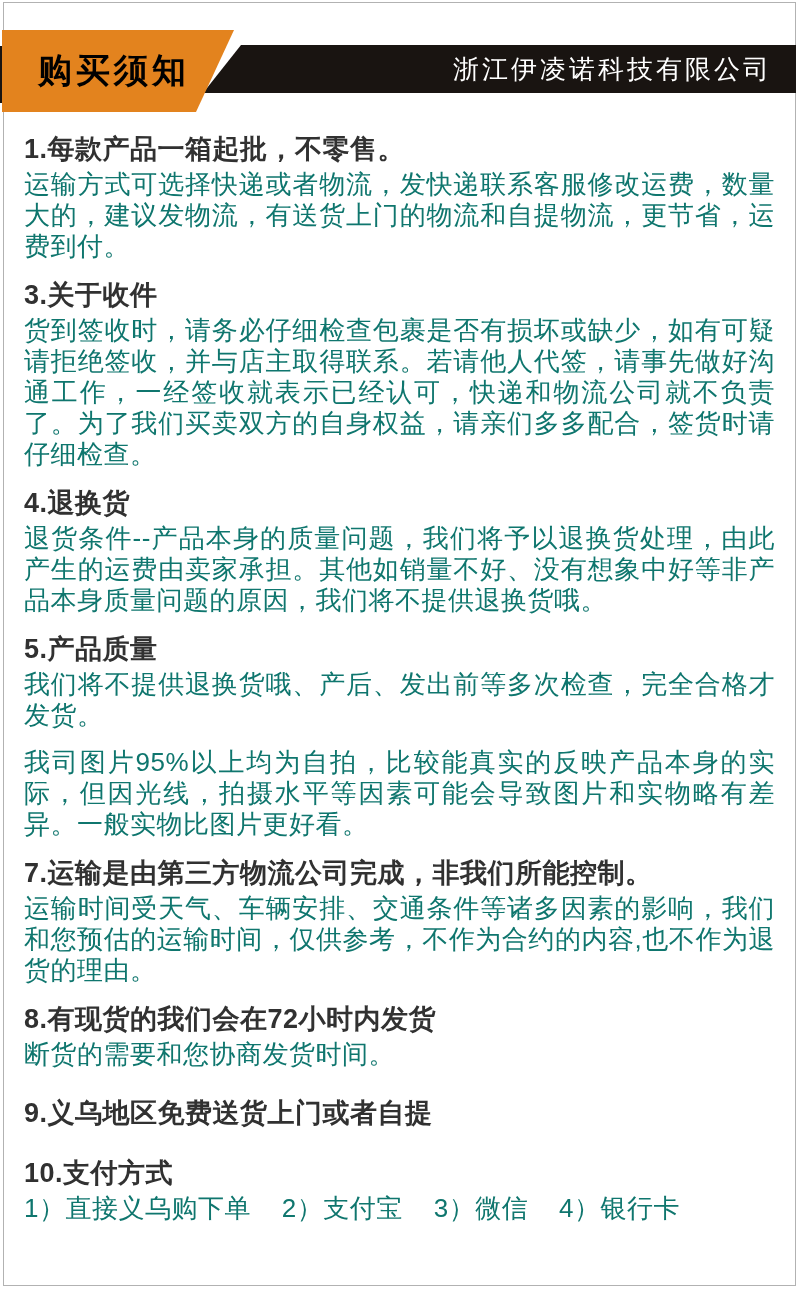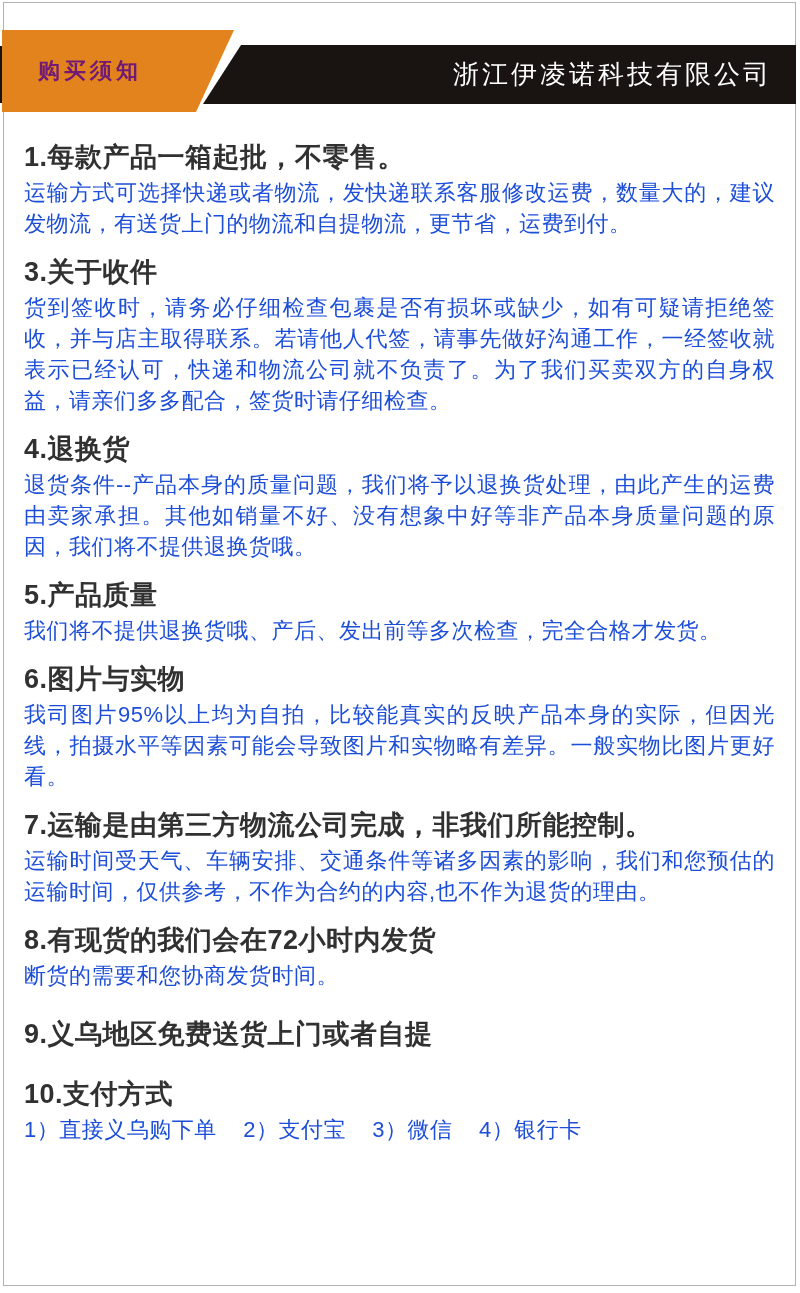--- a/index.html
+++ b/index.html
@@ -16,57 +16,57 @@
     border:1px solid #b2b2b2;
     pointer-events:none;
   }
   
   .header{position:relative;height:112px;}
   .black-sliver{
     position:absolute;left:0;top:46px;width:3px;height:57px;
     background:#191411;
   }
   .company-banner{
-    position:absolute;left:0;top:45px;right:4px;height:59px;
+    position:absolute;left:0;top:45px;right:4px;height:48px;
     background:#191411;
     clip-path:polygon(241px 0, 100% 0, 100% 100%, 203px 100%);
     display:flex;align-items:center;justify-content:flex-end;
     padding-right:24px;box-sizing:border-box;
   }
   .company-name{
     color:#ffffff;font-size:26px;font-weight:400;letter-spacing:3px;
     white-space:nowrap;
   }
   .title-ribbon{
     position:absolute;left:2px;top:30px;width:232px;height:82px;
     background:#e3831e;
     clip-path:polygon(0 0, 100% 0, calc(100% - 38px) 100%, 0 100%);
     display:flex;align-items:center;
     padding-left:36px;box-sizing:border-box;
   }
   .page-title{
-    color:#701a75;font-size:22px;font-weight:bold;letter-spacing:4px;
+    color:#000000;font-size:34px;font-weight:bold;letter-spacing:4px;
     white-space:nowrap;
   }
   
   .content{
     padding:20px 25px 0 24px;
   }
   .section{margin-bottom:16px;}
   .section.gap-lg{margin-bottom:26px;}
   .section h2{
-    margin:8px 0 3px 0;
+    margin:0 0 3px 0;
     font-size:27px;line-height:34px;
     font-weight:bold;color:#313131;
     letter-spacing:0.5px;
   }
   .section p{
     margin:0;
-    font-size:22px;line-height:31px;
-    color:#1d4ed8;
+    font-size:26px;line-height:31px;
+    color:#0f766e;
     text-align:justify;
     letter-spacing:0.5px;
   }
   .section p.pre{white-space:pre-wrap;text-align:left;}
 </style>
 </head>
 <body>
 
 <div class="page">
   <div class="page-border"></div>
@@ -100,21 +100,20 @@
       <h2>4.退换货</h2>
       <p>退货条件--产品本身的质量问题，我们将予以退换货处理，由此产生的运费由卖家承担。其他如销量不好、没有想象中好等非产品本身质量问题的原因，我们将不提供退换货哦。</p>
     </div>
 
     <div class="section">
       <h2>5.产品质量</h2>
       <p>我们将不提供退换货哦、产后、发出前等多次检查，完全合格才发货。</p>
     </div>
 
     <div class="section">
-      <h2>6.图片与实物</h2>
       <p>我司图片95%以上均为自拍，比较能真实的反映产品本身的实际，但因光线，拍摄水平等因素可能会导致图片和实物略有差异。一般实物比图片更好看。</p>
     </div>
 
     <div class="section">
       <h2>7.运输是由第三方物流公司完成，非我们所能控制。</h2>
       <p>运输时间受天气、车辆安排、交通条件等诸多因素的影响，我们和您预估的运输时间，仅供参考，不作为合约的内容,也不作为退货的理由。</p>
     </div>
 
     <div class="section gap-lg">
       <h2>8.有现货的我们会在72小时内发货</h2>

